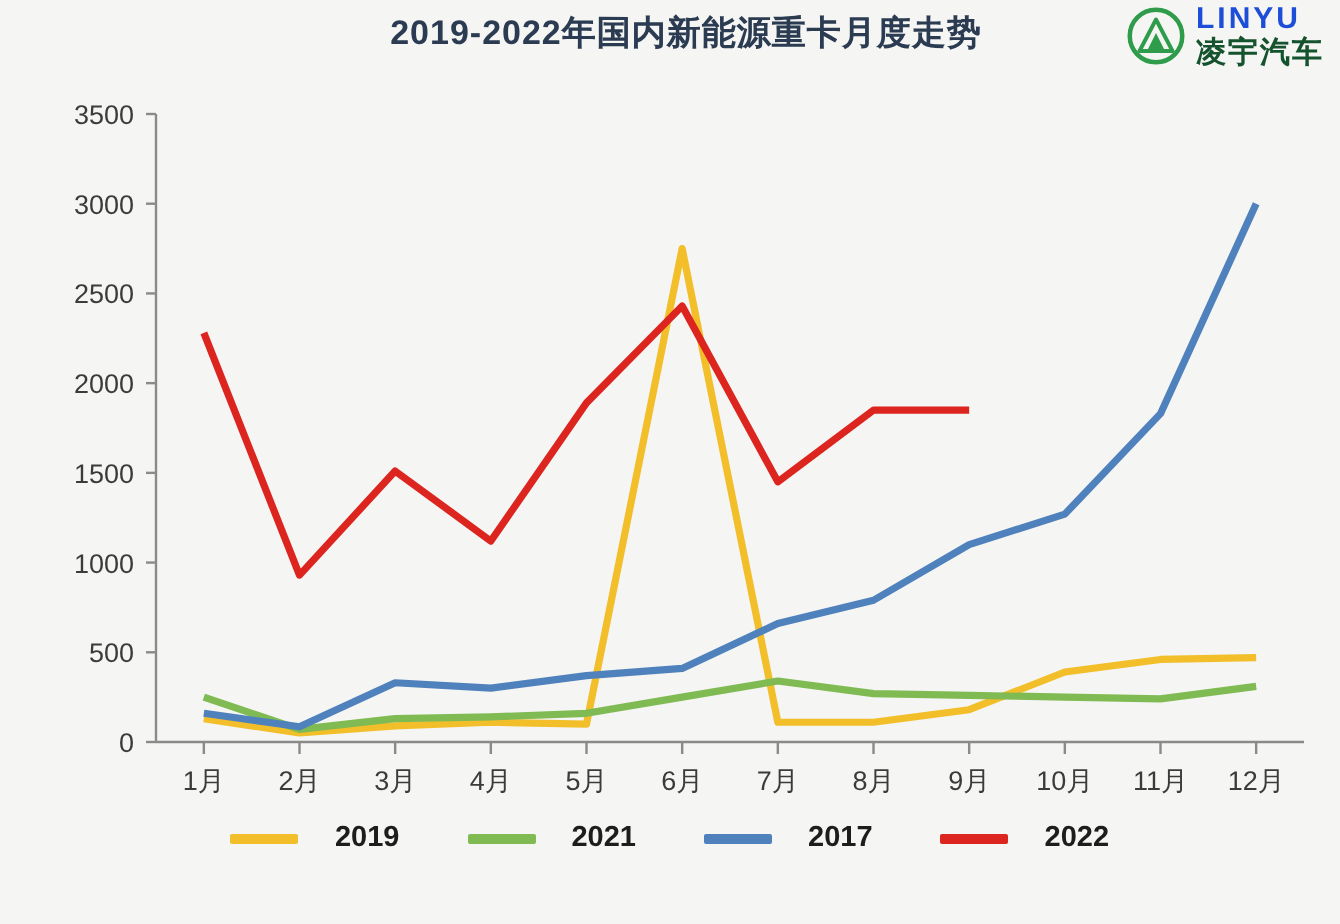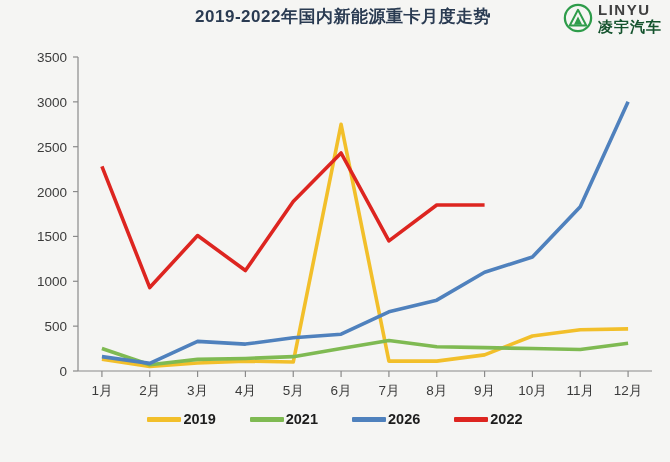--- a/index.html
+++ b/index.html
@@ -29,21 +29,21 @@
     margin:0;padding-left:20px;
   }
 
   .logo{
     position:absolute;right:8px;top:2px;
     display:flex;align-items:center;gap:5px;
   }
   .logo-mark{width:30px;height:30px;flex:0 0 auto;}
   .logo-text{display:flex;flex-direction:column;line-height:1;}
   .logo-en{
-    font-size:15px;font-weight:700;color:#404040;
+    font-size:15px;font-weight:700;color:#1d4ed8;
     letter-spacing:1.5px;
   }
   .logo-cn{
     font-size:15px;font-weight:700;color:#14532d;
     letter-spacing:1px;margin-top:2px;
   }
 
   
   #plot{
     position:absolute;
@@ -60,21 +60,21 @@
   .axis-line{stroke:#8a8a8a;stroke-width:1.2;}
   .tick{stroke:#8a8a8a;stroke-width:1.2;}
   .series-line{fill:none;stroke-width:3.6;stroke-linejoin:round;stroke-linecap:butt;}
 
   
   .legend{
     position:absolute;left:0;right:0;top:411px;
     display:flex;justify-content:center;align-items:center;
     gap:34px;
   }
-  .legend-item{display:flex;align-items:center;gap:2px;}
+  .legend-item{display:flex;align-items:center;gap:18px;}
   .legend-swatch{width:34px;height:5px;border-radius:1px;display:block;}
   .legend-label{
     font-size:14.5px;font-weight:700;color:#1d1d1d;
     font-family:"Liberation Sans","DejaVu Sans",sans-serif;
   }
 </style>
 </head>
 <body>
 
 <div id="root">
@@ -150,21 +150,21 @@
       <div class="legend-item">
         <span class="legend-swatch" style="background: rgb(242, 191, 42);"></span>
         <span class="legend-label">2019</span>
       </div>
       <div class="legend-item">
         <span class="legend-swatch" style="background: rgb(127, 186, 82);"></span>
         <span class="legend-label">2021</span>
       </div>
       <div class="legend-item">
         <span class="legend-swatch" style="background: rgb(79, 129, 189);"></span>
-        <span class="legend-label">2026</span>
+        <span class="legend-label">2017</span>
       </div>
       <div class="legend-item">
         <span class="legend-swatch" style="background: rgb(221, 37, 32);"></span>
         <span class="legend-label">2022</span>
       </div>
     </div>
 
 </div>
 
 </body></html>

